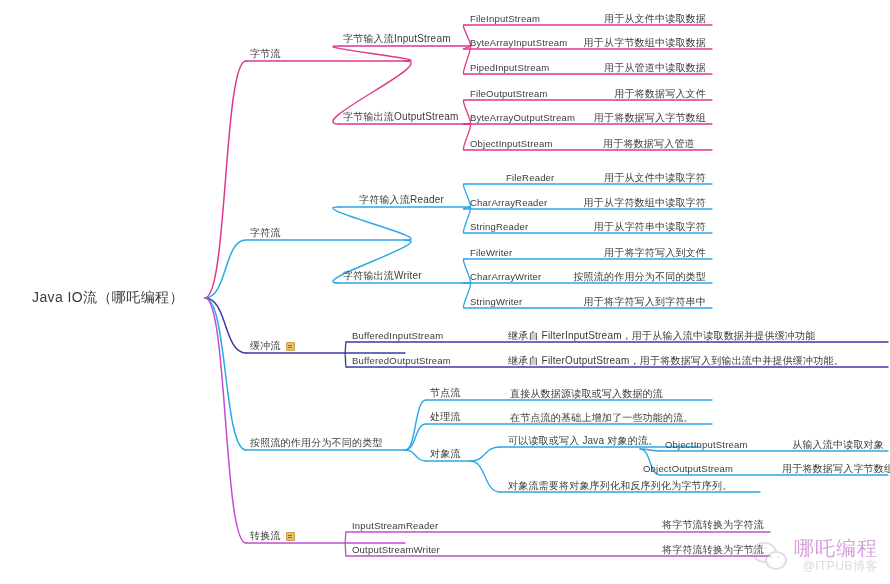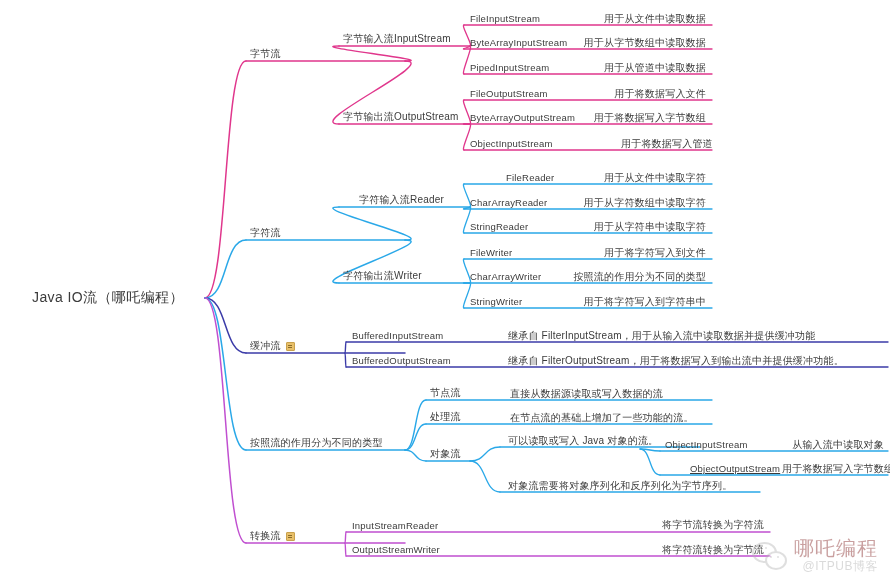--- a/index.html
+++ b/index.html
@@ -43,21 +43,21 @@
     right:12px;bottom:10px;
     display:flex;align-items:center;
     opacity:.42;
     user-select:none;
   }
   #watermark .wm-text{
     display:flex;flex-direction:column;align-items:flex-end;
     margin-left:6px;
   }
   #watermark .wm-main{
-    font-size:20px;color:#7f1d1d;letter-spacing:1px;line-height:22px;
+    font-size:20px;color:#a21caf;letter-spacing:1px;line-height:22px;
   }
   #watermark .wm-sub{
     font-size:12px;color:#a8a8a8;letter-spacing:.5px;line-height:15px;
   }
   #watermark .wechat{
     width:36px;height:30px;position:relative;
   }
   #watermark .wechat .b1,#watermark .wechat .b2{
     position:absolute;border:2px solid #b4b4b4;border-radius:50%;background:transparent;
   }
@@ -146,21 +146,21 @@
     <div class="nodelabel " style="left: 470px; top: 37px;">ByteArrayInputStream</div>
     <div class="nodelabel cn" style="left: 583.594px; top: 37px;">用于从字节数组中读取数据</div>
     <div class="nodelabel " style="left: 470px; top: 62px;">PipedInputStream</div>
     <div class="nodelabel cn" style="left: 604px; top: 62px;">用于从管道中读取数据</div>
     <div class="nodelabel cn" style="left: 343px; top: 111px;">字节输出流OutputStream</div>
     <div class="nodelabel " style="left: 470px; top: 88px;">FileOutputStream</div>
     <div class="nodelabel cn" style="left: 614.188px; top: 88px;">用于将数据写入文件</div>
     <div class="nodelabel " style="left: 470px; top: 112px;">ByteArrayOutputStream</div>
     <div class="nodelabel cn" style="left: 593.797px; top: 112px;">用于将数据写入字节数组</div>
     <div class="nodelabel " style="left: 470px; top: 138px;">ObjectInputStream</div>
-    <div class="nodelabel cn" style="left: 621px; top: 138px;">用于将数据写入管道</div>
+    <div class="nodelabel cn" style="left: 603px; top: 138px;">用于将数据写入管道</div>
     <div class="nodelabel cn" style="left: 250px; top: 227px;">字符流</div>
     <div class="nodelabel cn" style="left: 359px; top: 194px; text-align: center;">字符输入流Reader</div>
     <div class="nodelabel " style="left: 470px; top: 172px; padding-left: 36px;">FileReader</div>
     <div class="nodelabel cn" style="left: 604px; top: 172px;">用于从文件中读取字符</div>
     <div class="nodelabel " style="left: 470px; top: 197px;">CharArrayReader</div>
     <div class="nodelabel cn" style="left: 583.594px; top: 197px;">用于从字符数组中读取字符</div>
     <div class="nodelabel " style="left: 470px; top: 221px;">StringReader</div>
     <div class="nodelabel cn" style="left: 593.797px; top: 221px;">用于从字符串中读取字符</div>
     <div class="nodelabel cn" style="left: 343px; top: 270px;">字符输出流Writer</div>
     <div class="nodelabel " style="left: 470px; top: 247px;">FileWriter</div>
@@ -178,21 +178,21 @@
     <div class="nodelabel cn" style="left: 250px; top: 437px;">按照流的作用分为不同的类型</div>
     <div class="nodelabel cn" style="left: 430px; top: 387px;">节点流</div>
     <div class="nodelabel cn" style="left: 510px; top: 388px;">直接从数据源读取或写入数据的流</div>
     <div class="nodelabel cn" style="left: 430px; top: 411px;">处理流</div>
     <div class="nodelabel cn" style="left: 510px; top: 412px;">在节点流的基础上增加了一些功能的流。</div>
     <div class="nodelabel cn" style="left: 430px; top: 448px; text-align: center;">对象流</div>
     <div class="nodelabel cn" style="left: 508px; top: 435px;">可以读取或写入 Java 对象的流。</div>
     <div class="nodelabel cn" style="left: 508px; top: 480px;">对象流需要将对象序列化和反序列化为字节序列。</div>
     <div class="nodelabel " style="left: 665px; top: 439px;">ObjectInputStream</div>
     <div class="nodelabel cn" style="left: 792.188px; top: 439px;">从输入流中读取对象</div>
-    <div class="nodelabel " style="left: 690px; top: 463px; text-decoration: underline;">ObjectOutputStream</div>
+    <div class="nodelabel " style="left: 643px; top: 463px;">ObjectOutputStream</div>
     <div class="nodelabel cn" style="left: 782px; top: 463px;">用于将数据写入字节数组</div>
     <div class="nodelabel cn" style="left: 250px; top: 530px;">转换流</div>
     <div class="note-icon" style="left: 285.609px; top: 532px;"></div>
     <div class="nodelabel " style="left: 352px; top: 520px;">InputStreamReader</div>
     <div class="nodelabel cn" style="left: 662px; top: 520px; font-family: Liberation Mono, monospace;">将字节流转换为字符流</div>
     <div class="nodelabel " style="left: 352px; top: 544px;">OutputStreamWriter</div>
     <div class="nodelabel cn" style="left: 662px; top: 544px; font-family: Liberation Serif, serif;">将字符流转换为字节流</div>
   </div>
 
 <div id="watermark">

